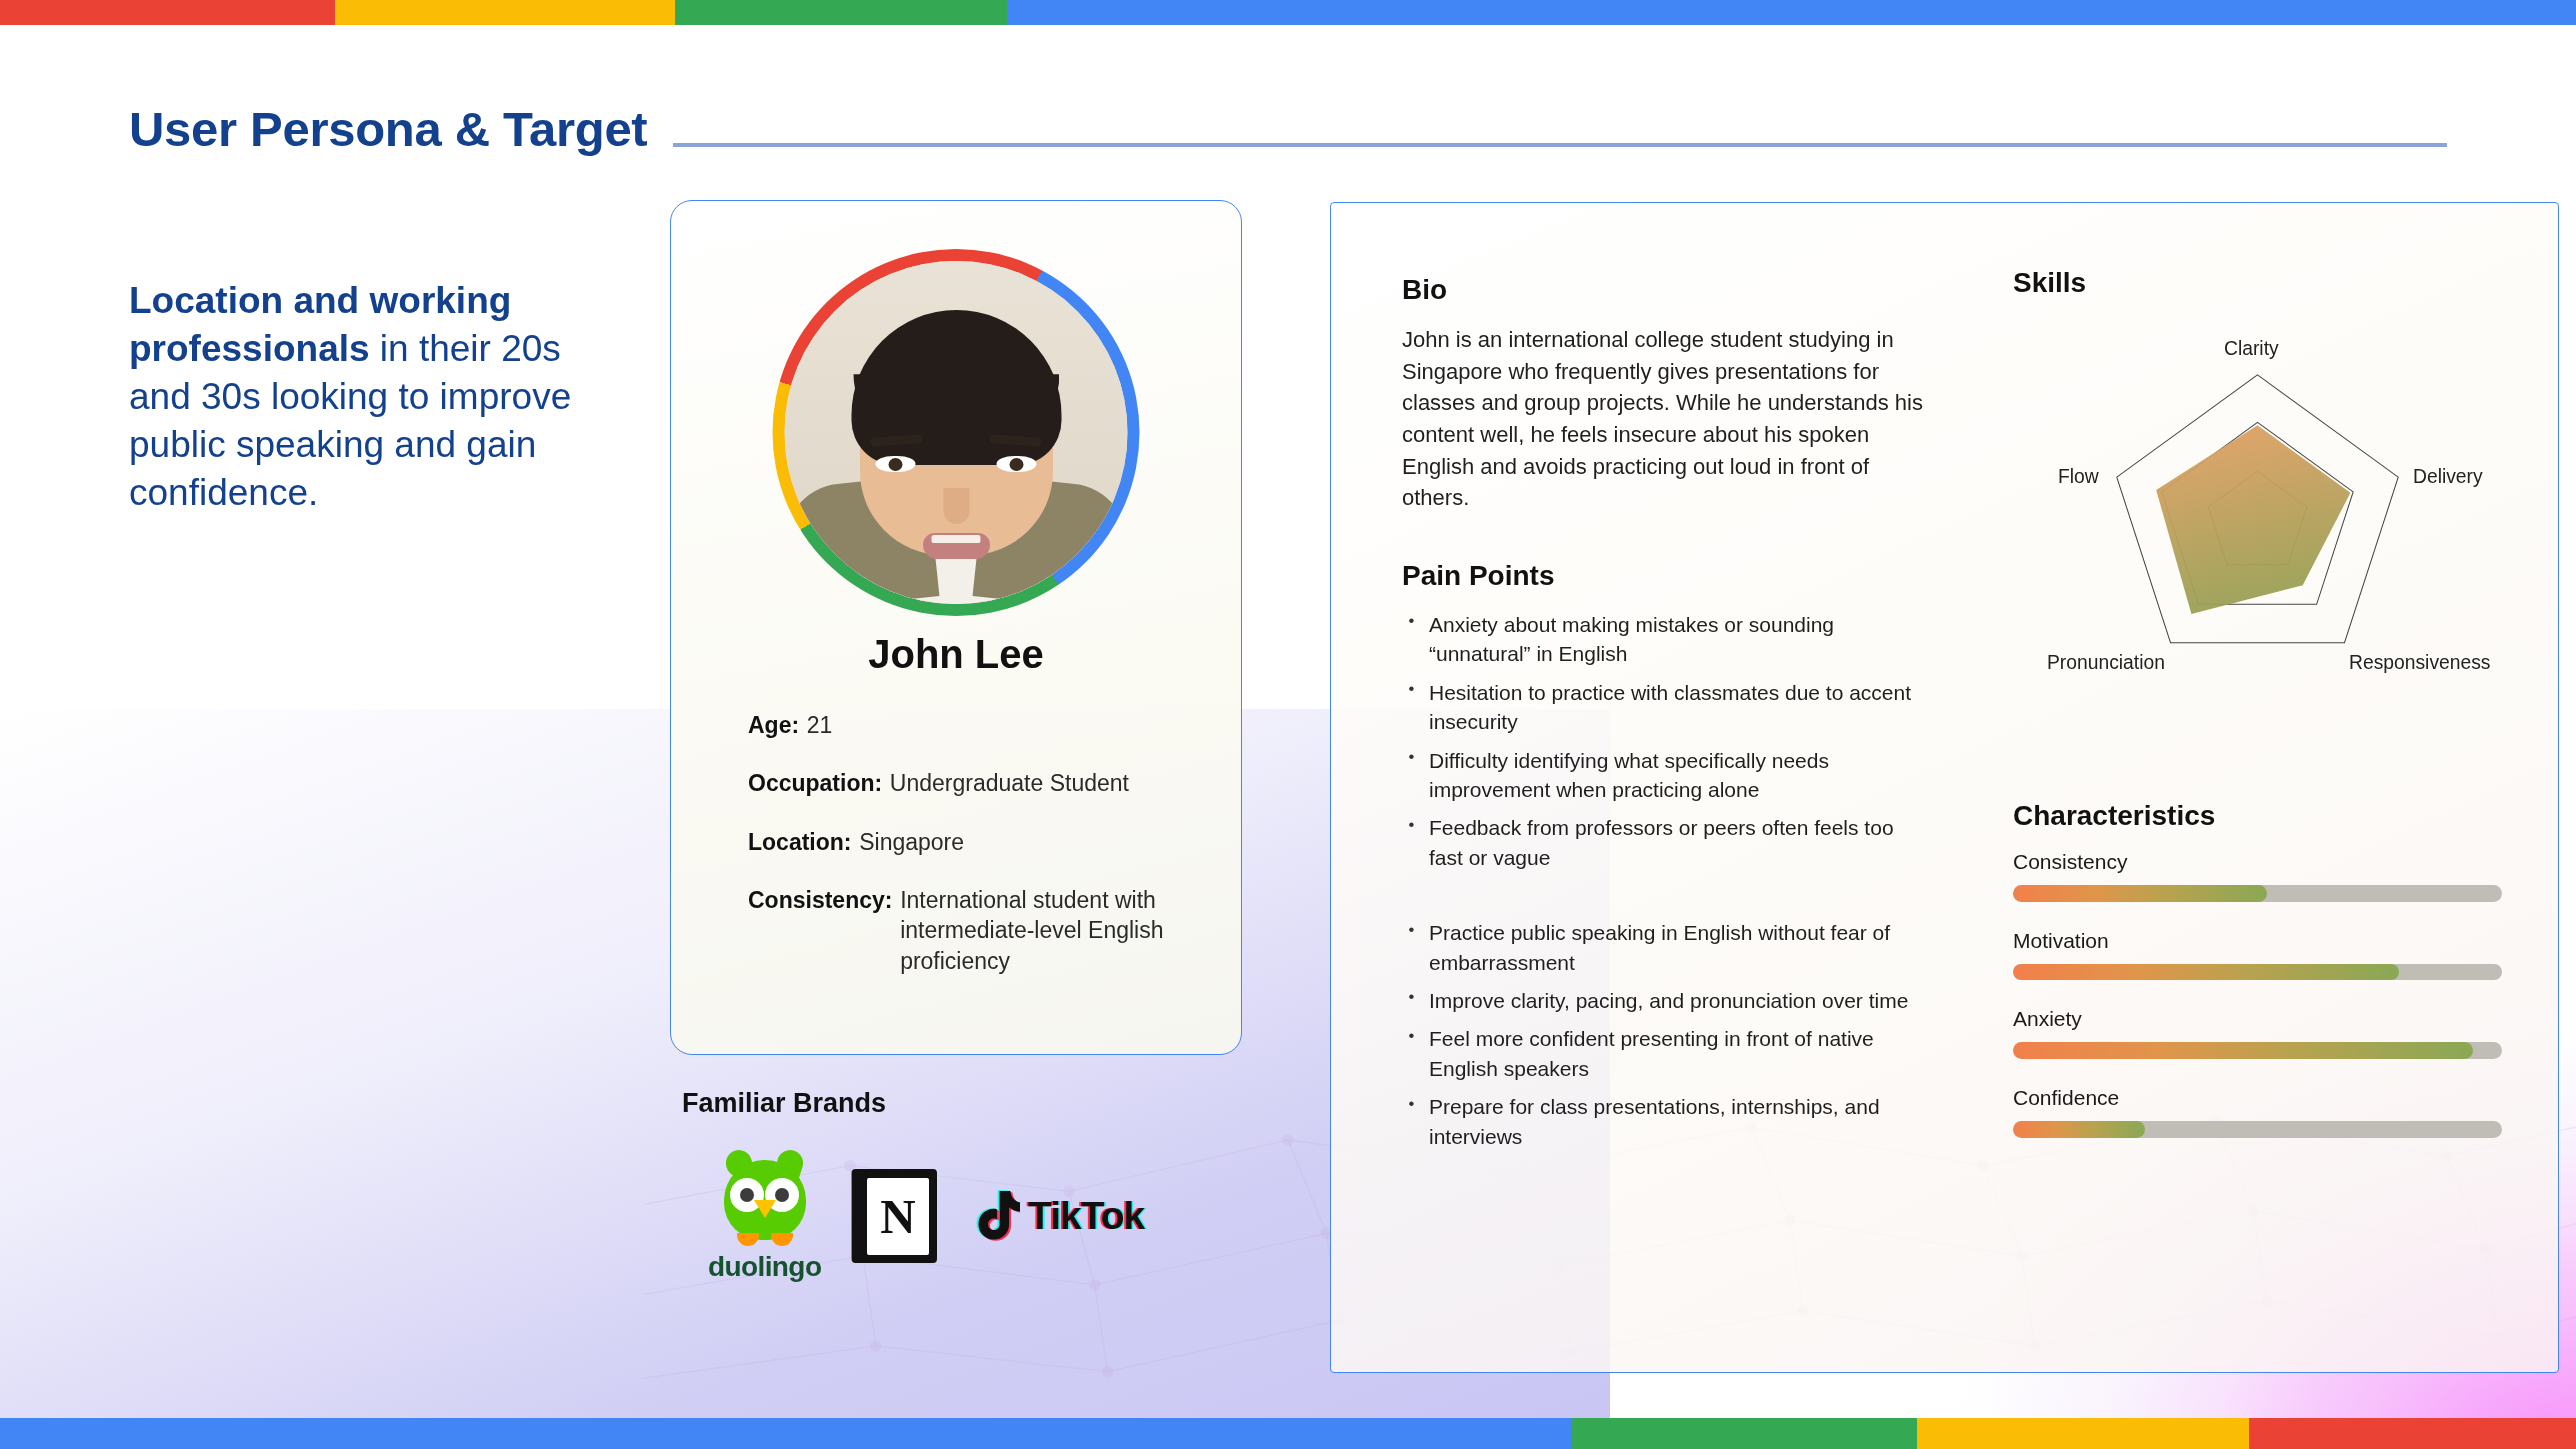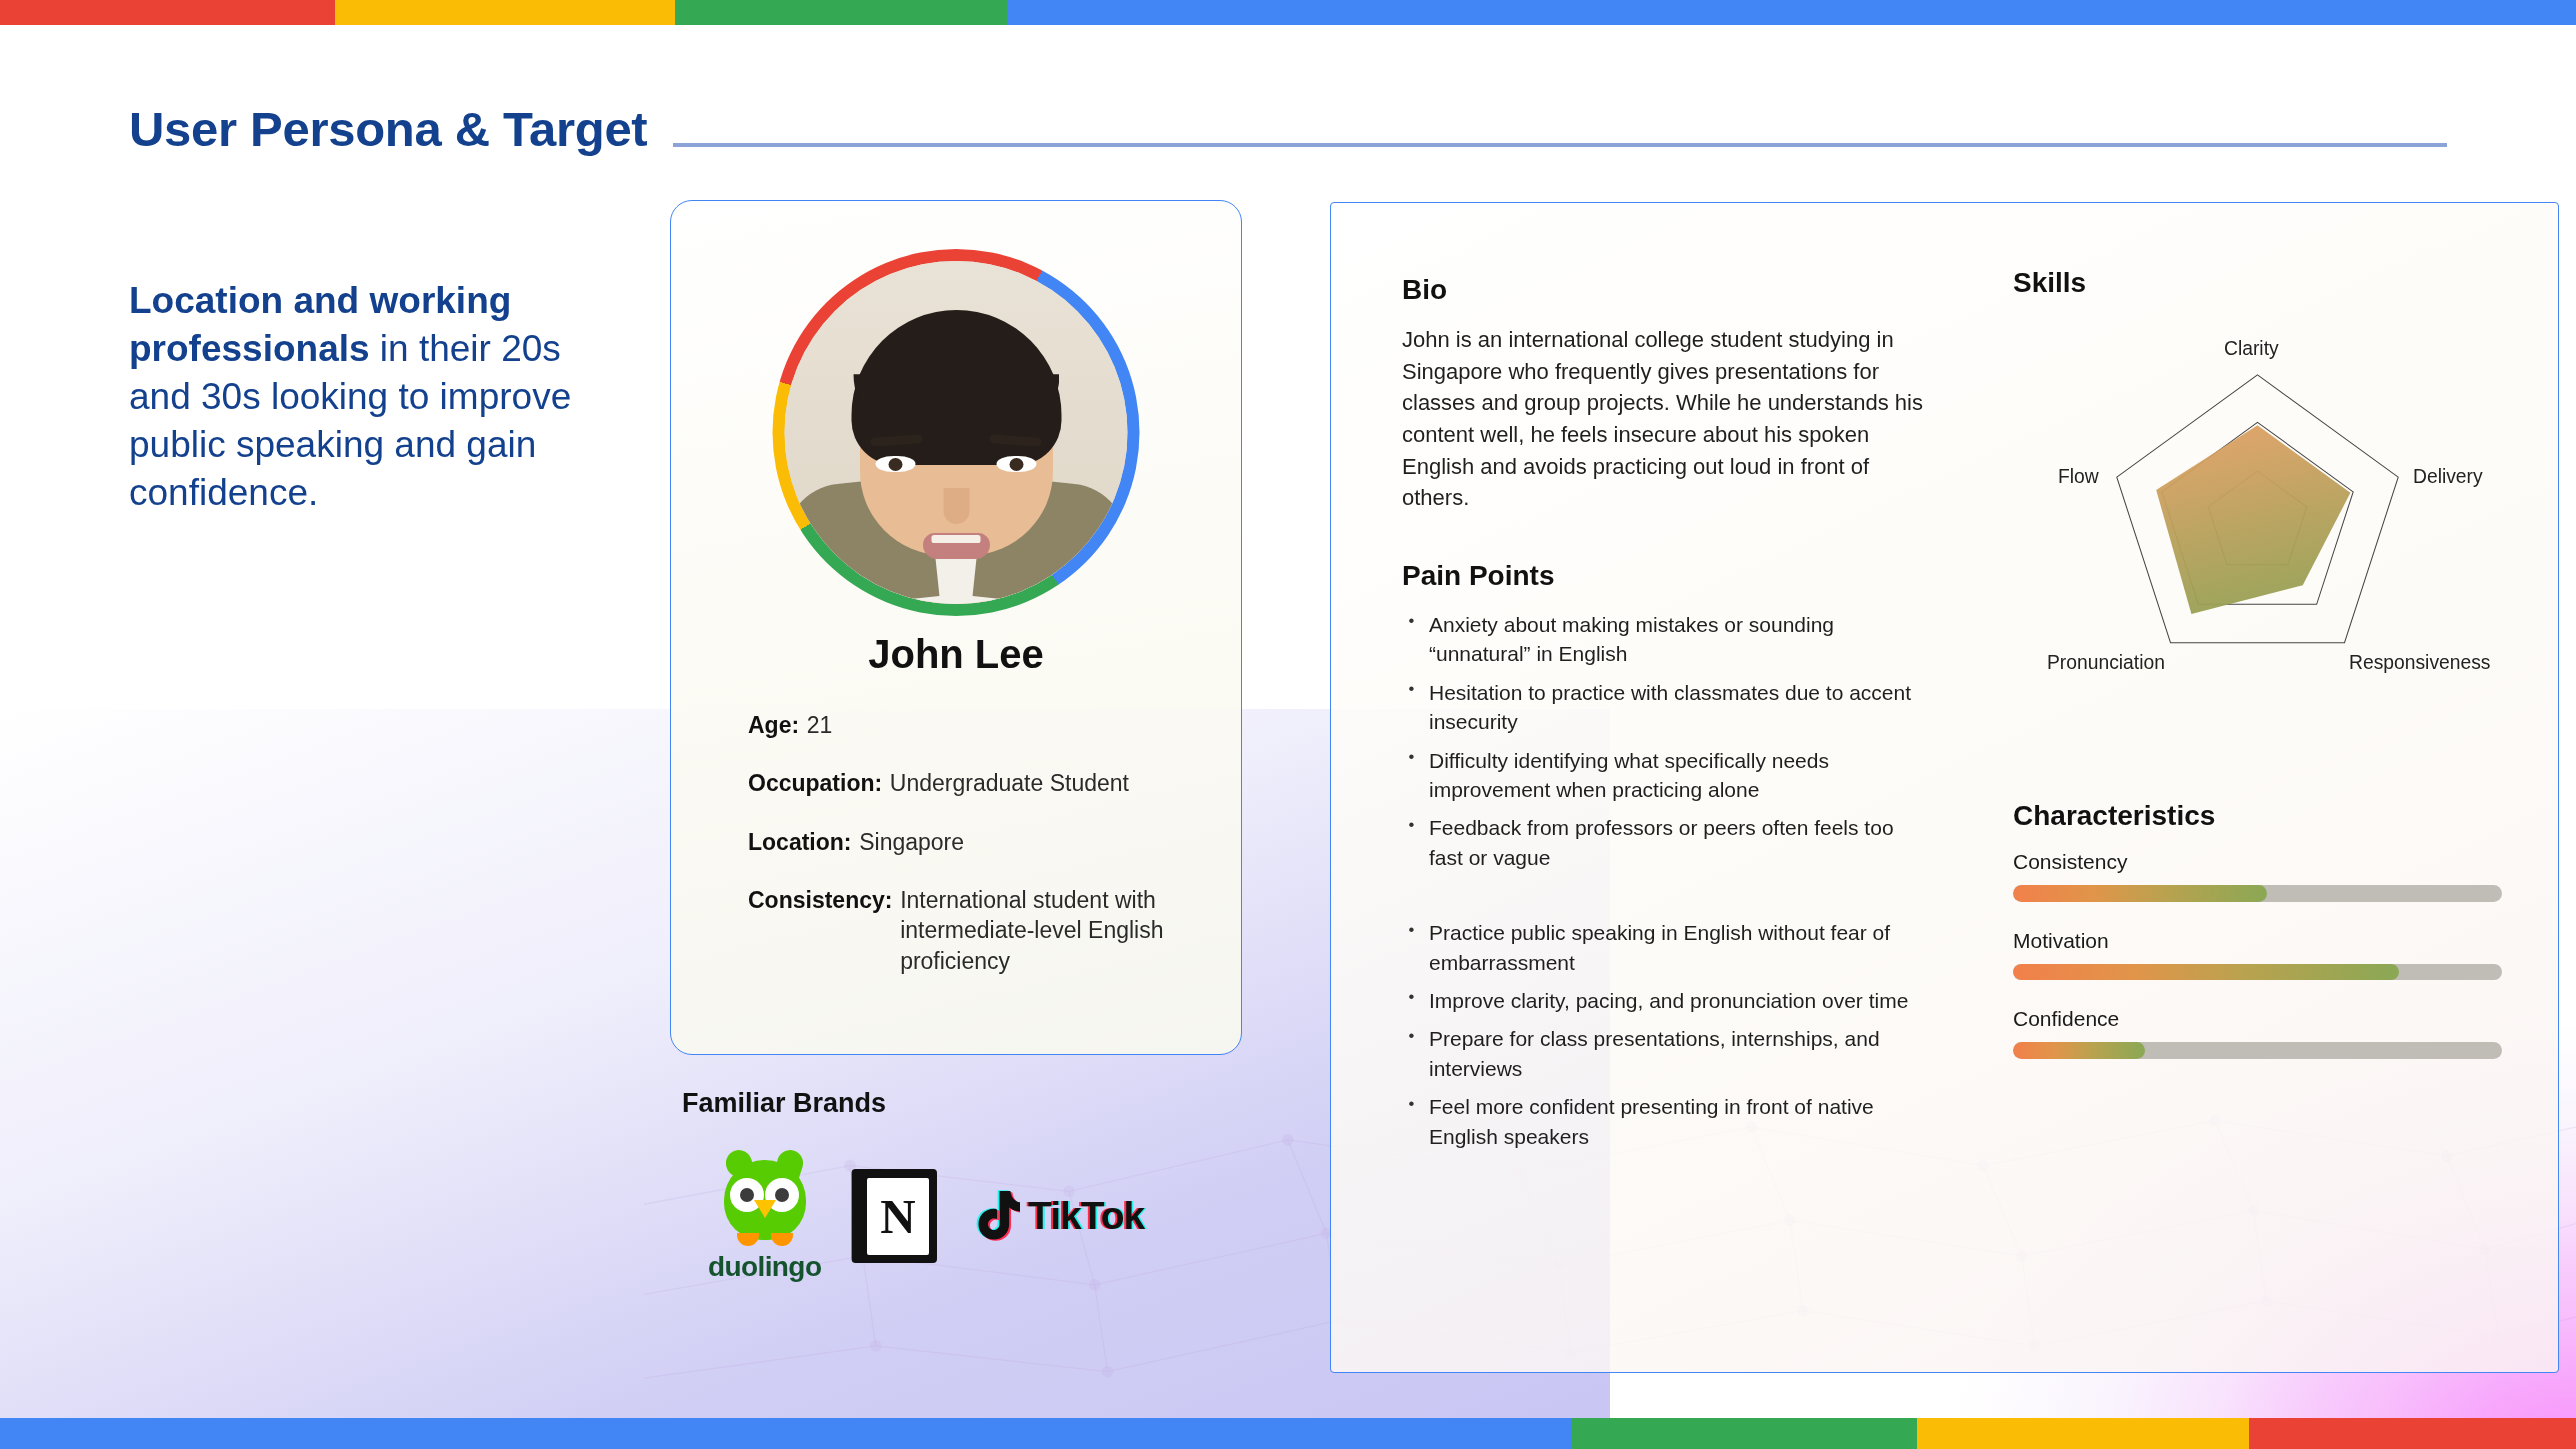--- a/index.html
+++ b/index.html
@@ -336,22 +336,22 @@
           <li>Hesitation to practice with classmates due to accent insecurity</li>
           <li>Difficulty identifying what specifically needs improvement when practicing alone</li>
           <li>Feedback from professors or peers often feels too fast or vague</li>
         </ul>
     </div>
 
     <div class="sec">
       <ul class="bul" id="motiv-list">
           <li>Practice public speaking in English without fear of embarrassment</li>
           <li>Improve clarity, pacing, and pronunciation over time</li>
+          <li>Feel more confident presenting in front of native English speakers</li>
           <li>Prepare for class presentations, internships, and interviews</li>
-          <li>Feel more confident presenting in front of native English speakers</li>
         </ul>
     </div>
   </div>
 
   <div class="col-right">
     <div>
       <h3 class="sec-h">Skills</h3>
       <div id="radar-wrap">
         <svg id="radar-svg" width="489" height="399" viewBox="0 0 760 620">
           <defs>
@@ -384,20 +384,26 @@
               <div class="char-fill" style="width: 52%;"></div>
             </div>
           </div>
           <div class="char-row">
             <div class="char-label">Motivation</div>
             <div class="char-track">
               <div class="char-fill" style="width: 79%;"></div>
             </div>
           </div>
           <div class="char-row">
+            <div class="char-label">Anxiety</div>
+            <div class="char-track">
+              <div class="char-fill" style="width: 94%;"></div>
+            </div>
+          </div>
+          <div class="char-row">
             <div class="char-label">Confidence</div>
             <div class="char-track">
               <div class="char-fill" style="width: 27%;"></div>
             </div>
           </div>
         </div>
     </div>
   </div>
 
 </div>

